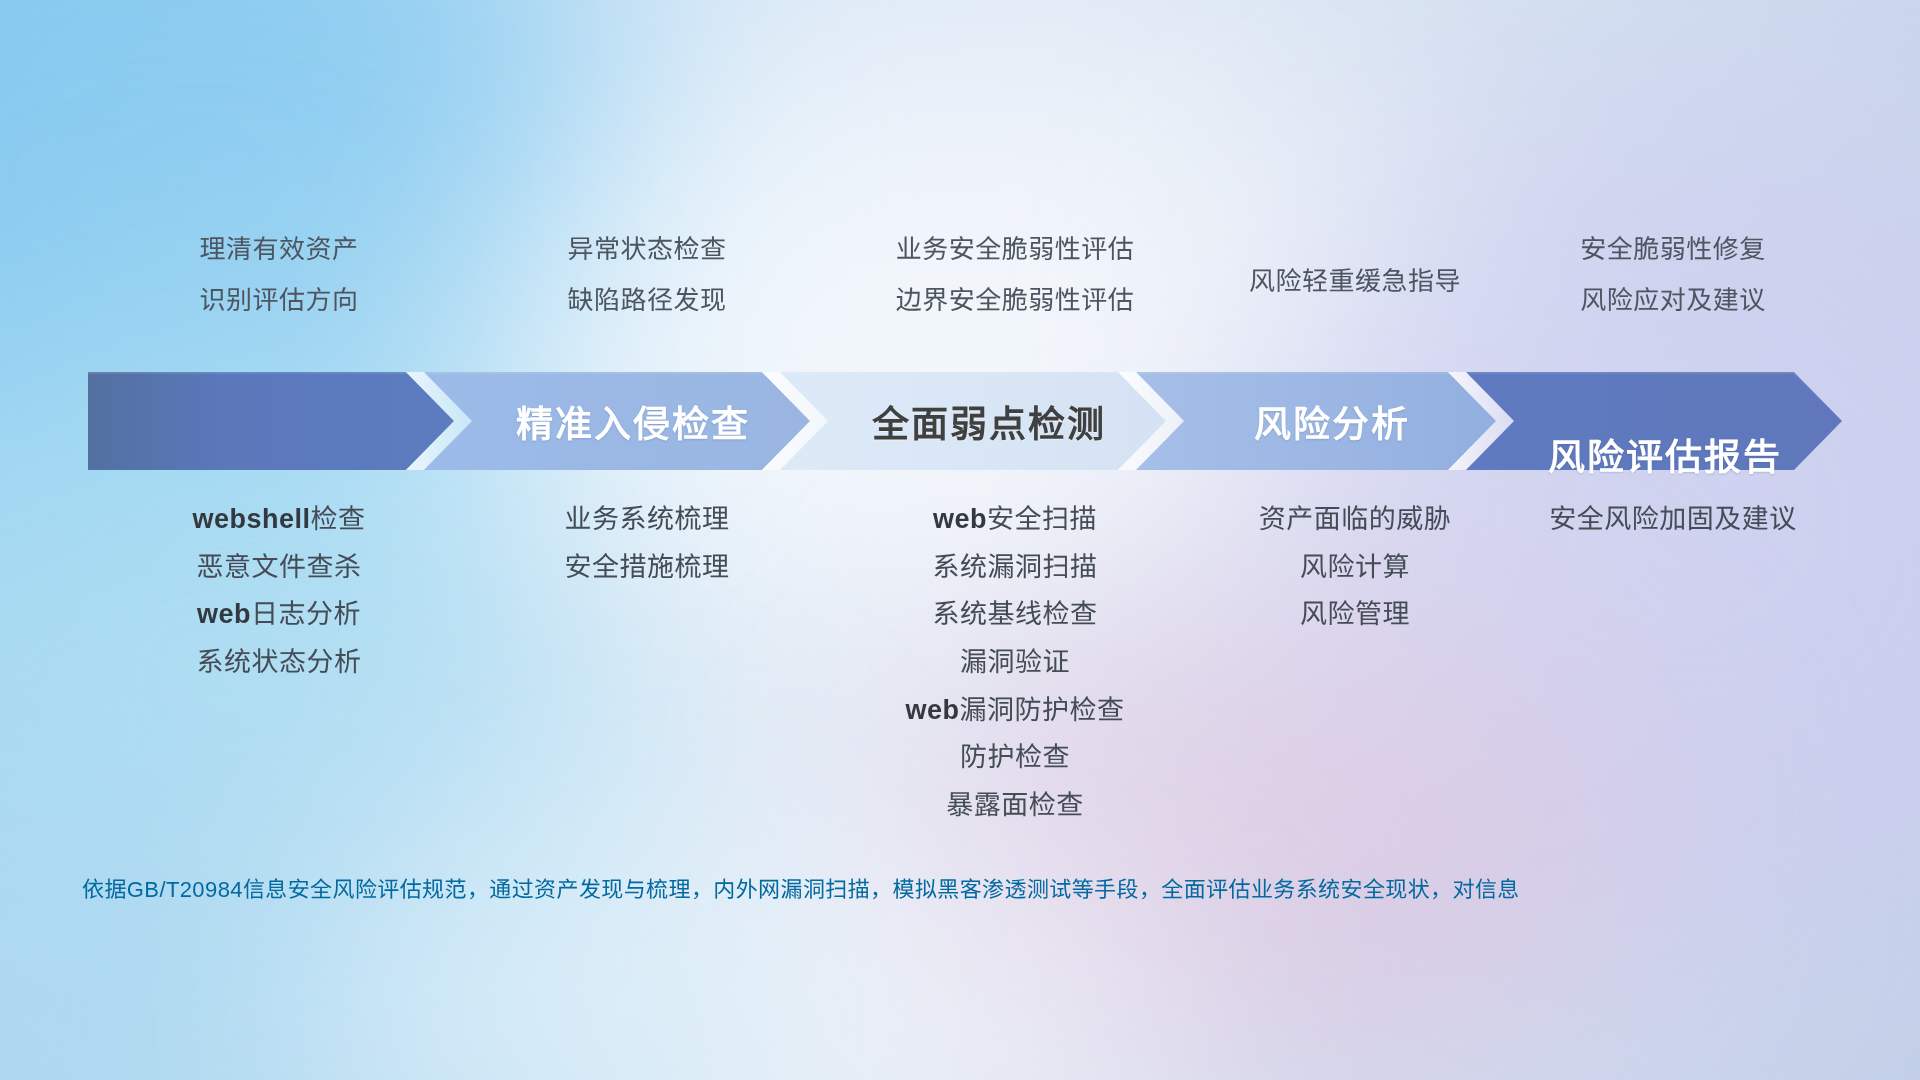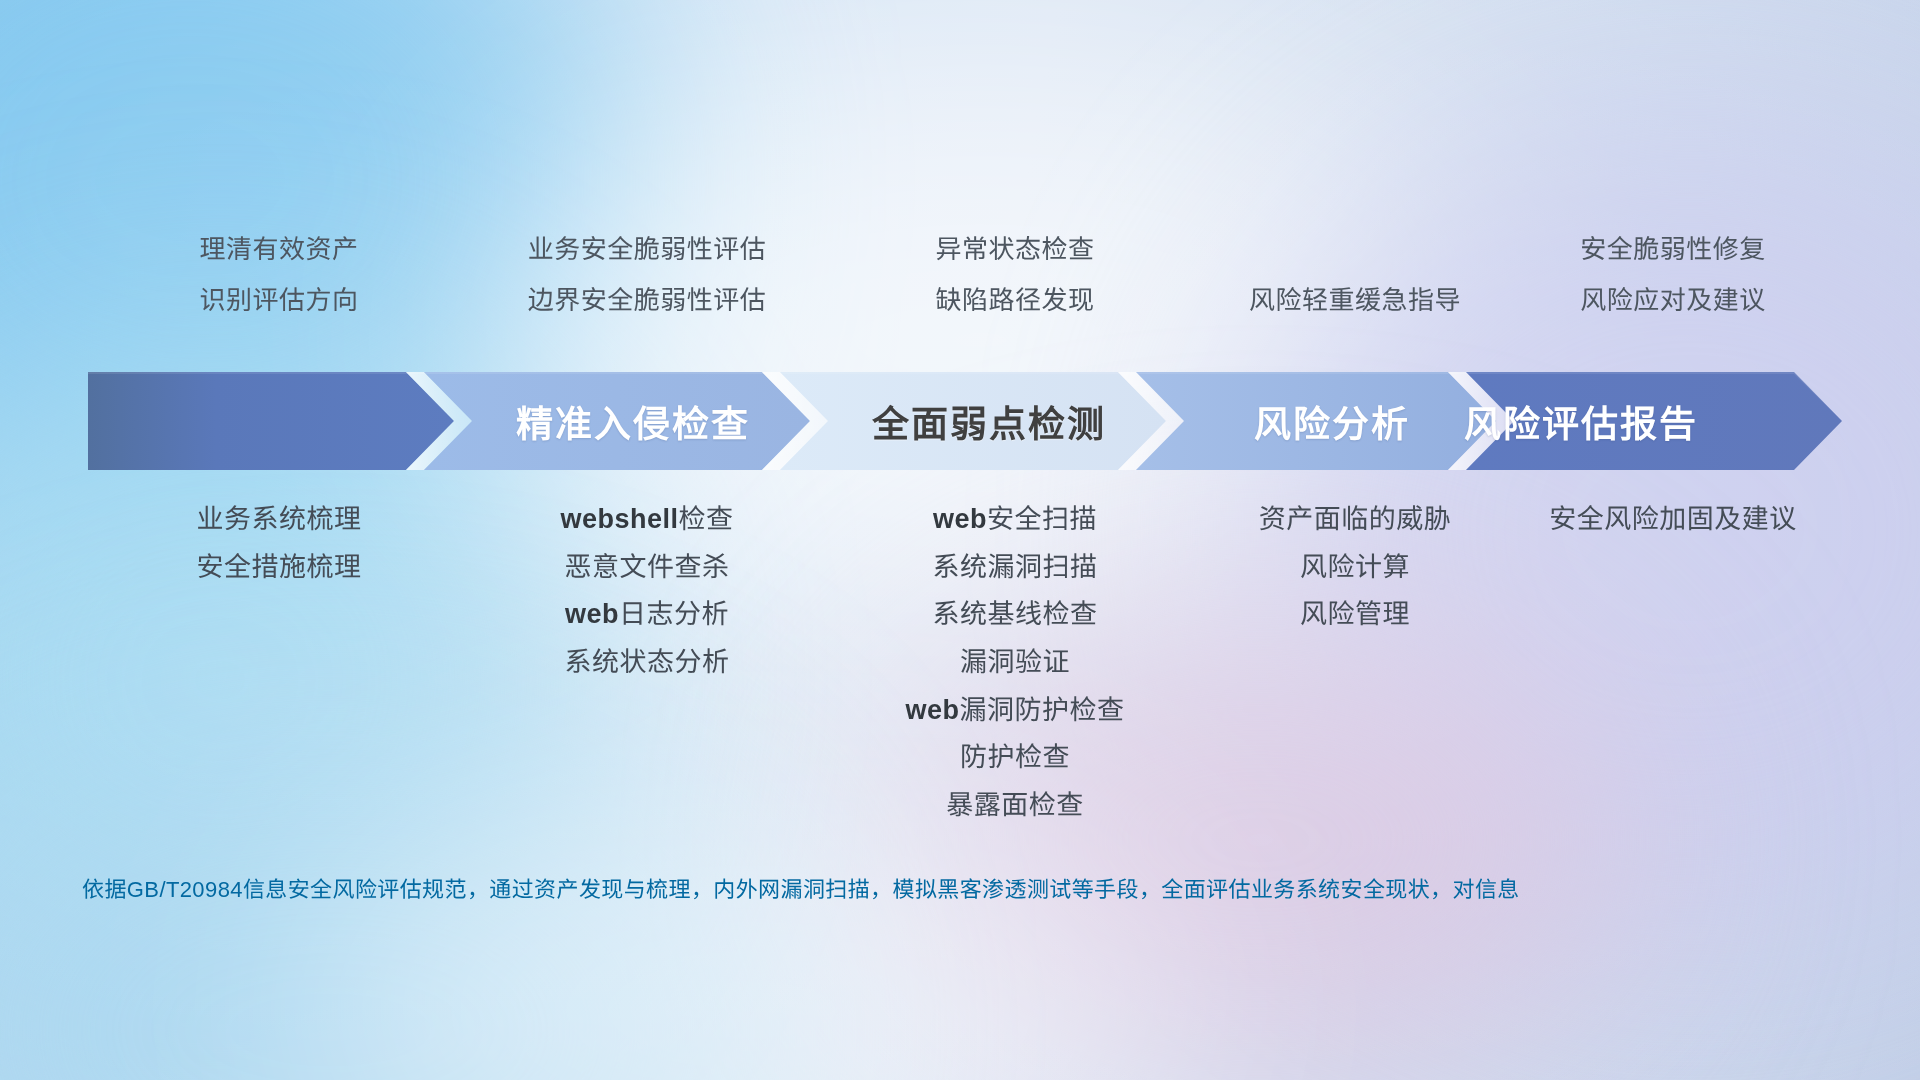--- a/index.html
+++ b/index.html
@@ -92,21 +92,21 @@
       324px;  
   }
 
   
   .cols.top { top:235px; }
   .top .col {
     display:flex; flex-direction:column;
     align-items:center;
     gap:22px;
   }
-  .top .col.c4 { justify-content:flex-end; padding-top:32px; }
+  .top .col.c4 { justify-content:flex-start; padding-top:32px; }
   .caption {
     font-size:26px;
     line-height:1.12;
     color:#4d5660;
     letter-spacing:.5px;
     white-space:nowrap;
   }
 
   
   .banner {
@@ -128,21 +128,21 @@
     white-space:nowrap;
     text-shadow:0 1px 2px rgba(40,60,110,.18);
   }
   .chev-label.light { color:#ffffff; }
   .chev-label.dark  { color:#404040; text-shadow:0 1px 1px rgba(255,255,255,.45); }
 
   .cl1 { left:0px;    width:378px; }
   .cl2 { left:356px;  width:378px; }
   .cl3 { left:712px;  width:378px; }
   .cl4 { left:1068px; width:352px; }
-  .cl5 { left:1316px; width:354px; }
+  .cl5 { left:1400px; width:354px;margin-top:33px; }
 
   
   .cols.bottom { top:505px; }
   .bottom .col {
     display:flex; flex-direction:column;
     align-items:center;
     gap:18px;
   }
   .item {
     font-size:27px;
@@ -179,27 +179,27 @@
 <div class="bg-blob blob-g"></div>
 <div class="bg-vignette"></div>
 
 <div class="stage">
 
   <div class="cols top">
     <div class="col c1">
       <div class="caption">理清有效资产</div>
       <div class="caption">识别评估方向</div>
     </div>
+    <div class="col c2">
+      <div class="caption">异常状态检查</div>
+      <div class="caption">缺陷路径发现</div>
+    </div>
     <div class="col c3">
       <div class="caption">业务安全脆弱性评估</div>
       <div class="caption">边界安全脆弱性评估</div>
-    </div>
-    <div class="col c2">
-      <div class="caption">异常状态检查</div>
-      <div class="caption">缺陷路径发现</div>
     </div>
     <div class="col c4">
       <div class="caption">风险轻重缓急指导</div>
     </div>
     <div class="col c5">
       <div class="caption">安全脆弱性修复</div>
       <div class="caption">风险应对及建议</div>
     </div>
   </div>
 
@@ -252,28 +252,28 @@
     </svg>
 
     <div class="chev-label light cl2">精准入侵检查</div>
     <div class="chev-label dark  cl3">全面弱点检测</div>
     <div class="chev-label light cl4">风险分析</div>
     <div class="chev-label light cl5">风险评估报告</div>
   </div>
 
   <div class="cols bottom">
     <div class="col">
-        <div class="item">业务系统梳理</div>
-        <div class="item">安全措施梳理</div>
-      </div>
-    <div class="col">
         <div class="item"><b>webshell</b>检查</div>
         <div class="item">恶意文件查杀</div>
         <div class="item"><b>web</b>日志分析</div>
         <div class="item">系统状态分析</div>
+      </div>
+    <div class="col">
+        <div class="item">业务系统梳理</div>
+        <div class="item">安全措施梳理</div>
       </div>
     <div class="col">
         <div class="item"><b>web</b>安全扫描</div>
         <div class="item">系统漏洞扫描</div>
         <div class="item">系统基线检查</div>
         <div class="item">漏洞验证</div>
         <div class="item"><b>web</b>漏洞防护检查</div>
         <div class="item">防护检查</div>
         <div class="item">暴露面检查</div>
       </div>

